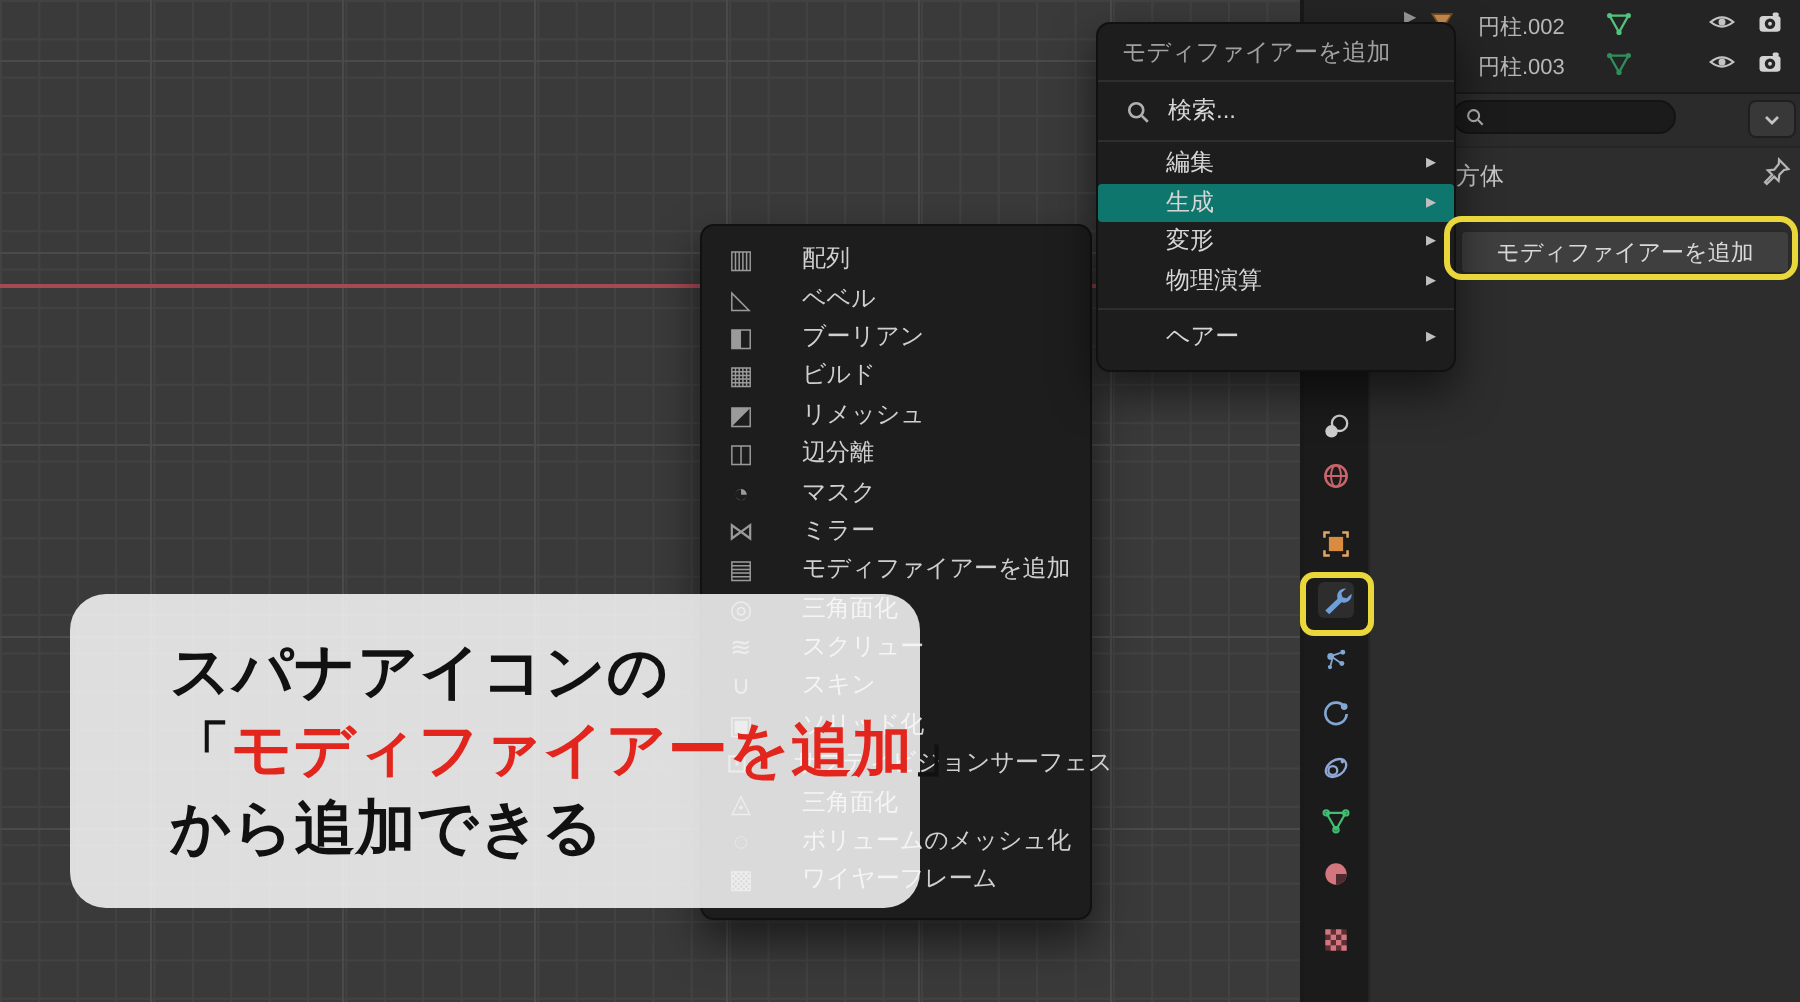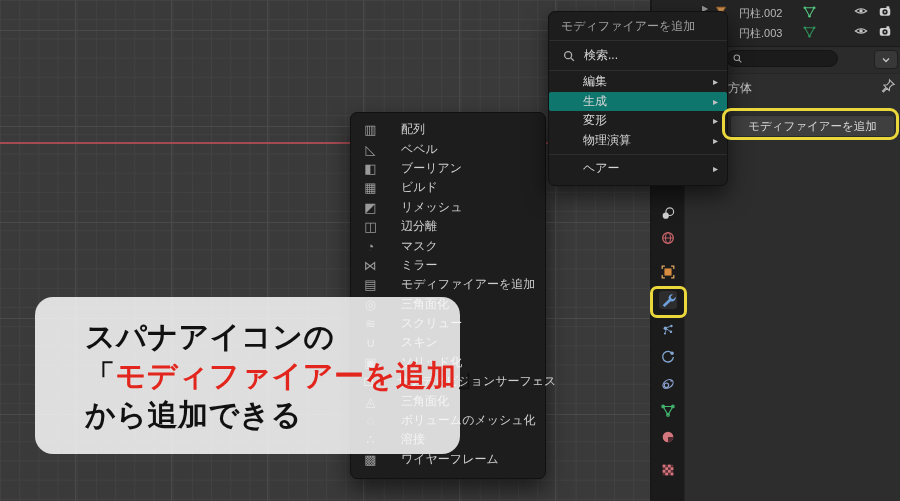--- a/index.html
+++ b/index.html
@@ -329,24 +329,20 @@
       </div>
       <div class="s-row">
         <span class="mi glyph">◬</span>
         <span class="lbl">三角面化</span>
       </div>
       <div class="s-row">
         <span class="mi glyph">◌</span>
         <span class="lbl">ボリュームのメッシュ化</span>
       </div>
       <div class="s-row">
-        <span class="mi glyph">∴</span>
-        <span class="lbl">溶接</span>
-      </div>
-      <div class="s-row">
         <span class="mi glyph">▩</span>
         <span class="lbl">ワイヤーフレーム</span>
       </div>
     </div>
 
   <div class="menu main-menu">
     <div class="m-header">モディファイアーを追加</div>
     <div class="m-sep"></div>
     <div id="menu-items">
         <div class="m-row tall">

